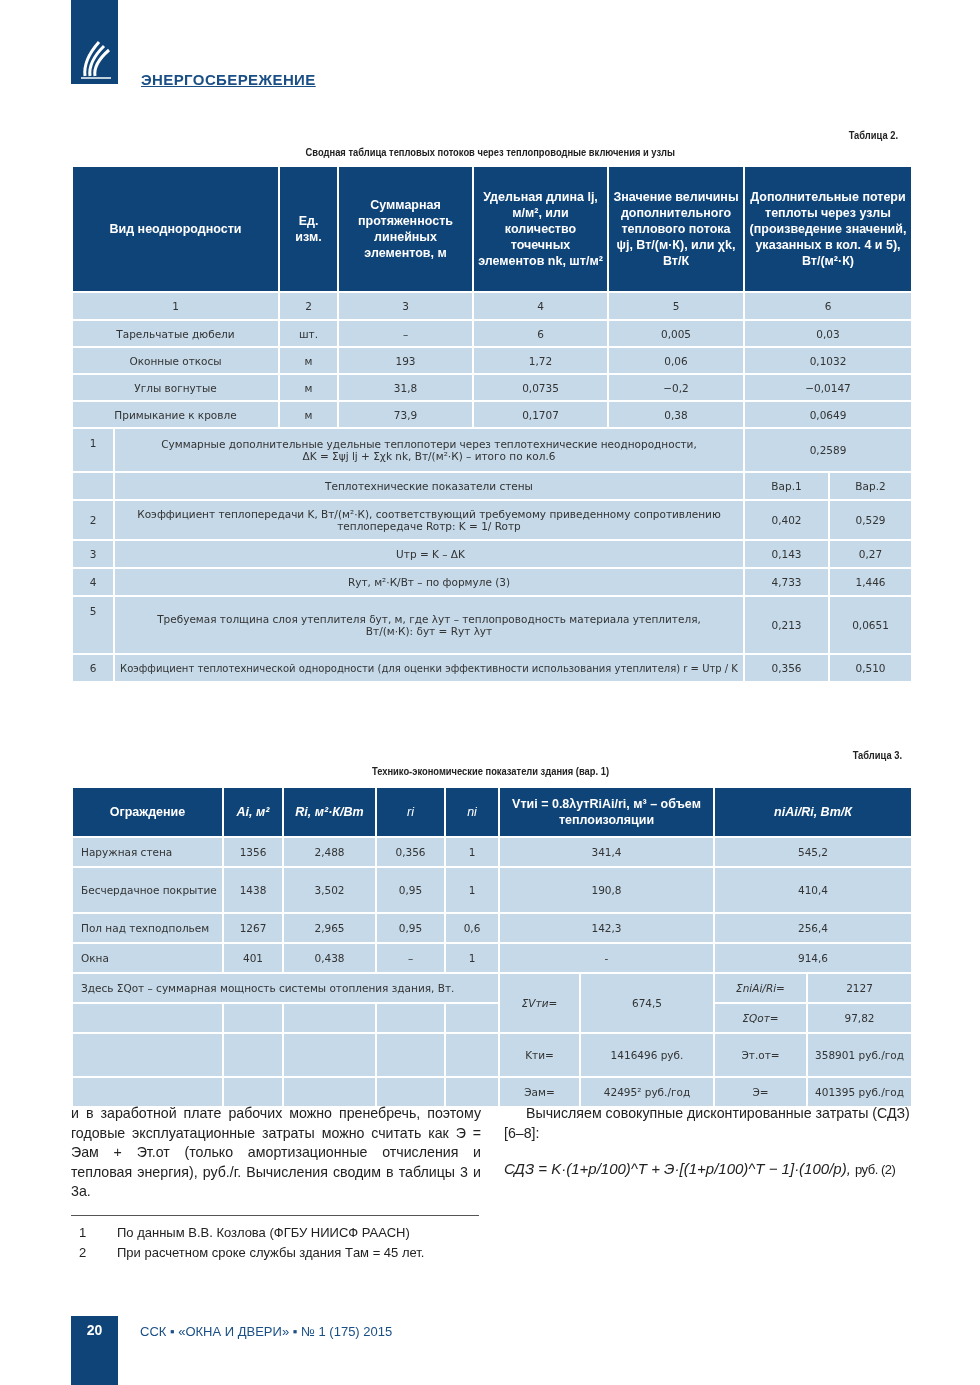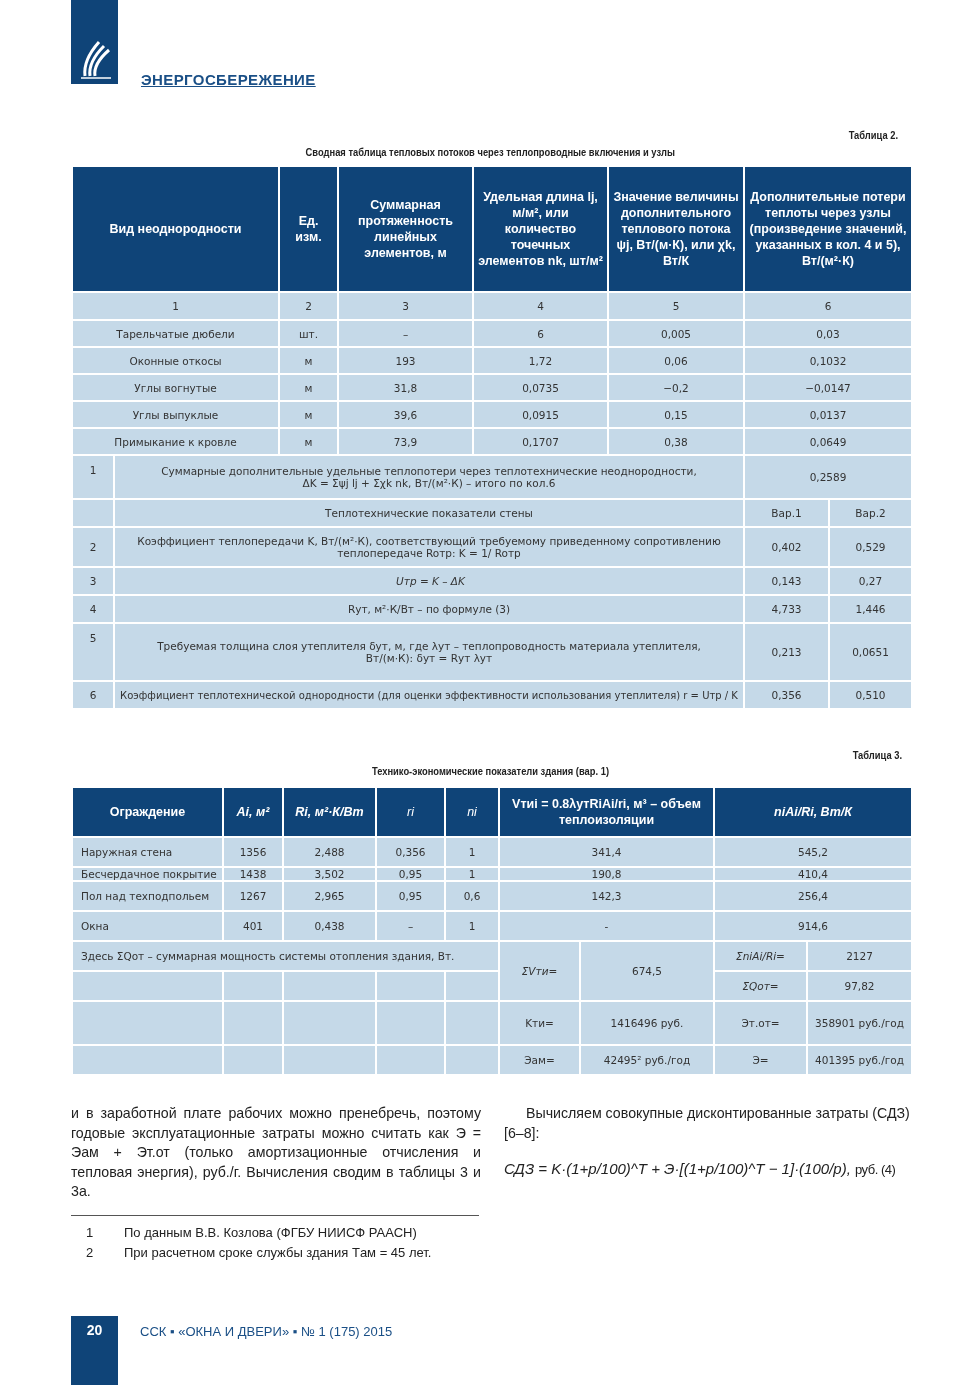--- a/index.html
+++ b/index.html
@@ -25,21 +25,21 @@
   #t3 { left: 71px; top: 786px; width: 840px; }
 
   .body-text { position: absolute; font-size: 14.2px; line-height: 19.5px; color: #222; }
   .col-left { left: 71px; top: 1104px; width: 410px; text-align: justify; }
   .col-right { left: 504px; top: 1104px; width: 410px; }
   .col-right p { text-indent: 22px; }
   .formula { position: absolute; left: 504px; top: 1160px; font-size: 15px; font-style: italic; color: #222; white-space: nowrap; }
   .formula .tail { font-style: normal; font-size: 13px; letter-spacing: -0.5px; }
 
   .fn-rule { position: absolute; left: 71px; top: 1215px; width: 408px; height: 1px; background: #555; }
-  .footnote { position: absolute; left: 64px; font-size: 13px; color: #222; }
+  .footnote { position: absolute; left: 57px; font-size: 13px; color: #222; }
   .footnote .num { display: inline-block; width: 60px; padding-left: 22px; }
 
   .page-block { position: absolute; left: 71px; top: 1316px; width: 47px; height: 69px; background: #0f4478; }
   .page-num { position: absolute; left: 0; top: 6px; width: 47px; text-align: center; color: #fff; font-weight: bold; font-size: 14px; }
   .journal { position: absolute; left: 140px; top: 1324px; font-size: 13px; color: #1a4f86; }
 </style>
 </head>
 <body>
 
 <div class="logo-block">
@@ -101,28 +101,20 @@
   </tr>
   <tr style="height:27px">
     <td colspan="2">Углы вогнутые</td>
     <td>м</td>
     <td>31,8</td>
     <td>0,0735</td>
     <td>−0,2</td>
     <td colspan="2">−0,0147</td>
   </tr>
   <tr style="height:27px">
-    <td colspan="2">Углы выпуклые</td>
-    <td>м</td>
-    <td>39,6</td>
-    <td>0,0915</td>
-    <td>0,15</td>
-    <td colspan="2">0,0137</td>
-  </tr>
-  <tr style="height:27px">
     <td colspan="2">Примыкание к кровле</td>
     <td>м</td>
     <td>73,9</td>
     <td>0,1707</td>
     <td>0,38</td>
     <td colspan="2">0,0649</td>
   </tr>
   <tr style="height:44px">
     <td style="vertical-align:top;padding-top:8px;">1</td>
     <td colspan="5">
@@ -138,21 +130,21 @@
     <td>Вар.2</td>
   </tr>
   <tr style="height:40px">
     <td>2</td>
     <td colspan="5">Коэффициент теплопередачи K, Вт/(м²·К), соответствующий требуемому приведенному сопротивлению теплопередаче Roтр: K = 1/ Roтр</td>
     <td>0,402</td>
     <td>0,529</td>
   </tr>
   <tr style="height:28px">
     <td>3</td>
-    <td colspan="5" style="font-style:italic;padding-left:7px;">Uтр = K – ΔK</td>
+    <td colspan="5" style="padding-left:7px;">Uтр = K – ΔK</td>
     <td>0,143</td>
     <td>0,27</td>
   </tr>
   <tr style="height:28px">
     <td>4</td>
     <td colspan="5">Rут, м²·К/Вт – по формуле (3)</td>
     <td>4,733</td>
     <td>1,446</td>
   </tr>
   <tr style="height:52px">
@@ -197,21 +189,21 @@
   </tr>
   <tr style="height:30px">
     <td class="left">Наружная стена</td>
     <td>1356</td>
     <td>2,488</td>
     <td>0,356</td>
     <td>1</td>
     <td colspan="2">341,4</td>
     <td colspan="2">545,2</td>
   </tr>
-  <tr style="height:14px">
+  <tr style="height:46px">
     <td class="left">Бесчердачное покрытие</td>
     <td>1438</td>
     <td>3,502</td>
     <td>0,95</td>
     <td>1</td>
     <td colspan="2">190,8</td>
     <td colspan="2">410,4</td>
   </tr>
   <tr style="height:30px">
     <td class="left">Пол над техподпольем</td>
@@ -271,21 +263,21 @@
   </tr>
 </tbody>
   </table>
 
 <div class="body-text col-left">и в заработной плате рабочих можно пренебречь, поэтому годовые эксплуатационные затраты можно считать как Э = Эам + Эт.от (только амортизационные отчисления и тепловая энергия), руб./г. Вычисления сводим в таблицы 3 и 3а.</div>
 <div class="body-text col-right">
   <p>Вычисляем совокупные дисконтированные затраты (СДЗ) [6–8]:</p>
 </div>
 <div class="formula">
   <span>СДЗ = K·(1+p/100)^T + Э·[(1+p/100)^T − 1]·(100/p),</span>
-  <span class="tail">руб. (4)</span>
+  <span class="tail">руб. (2)</span>
 </div>
 
 <div class="fn-rule"></div>
 <div class="footnote" style="top:1225px;">
   <span class="num">1</span><span>По данным В.В. Козлова (ФГБУ НИИСФ РААСН)</span>
 </div>
 <div class="footnote" style="top:1245px;">
   <span class="num">2</span><span>При расчетном сроке службы здания Tам = 45 лет.</span>
 </div>
 

